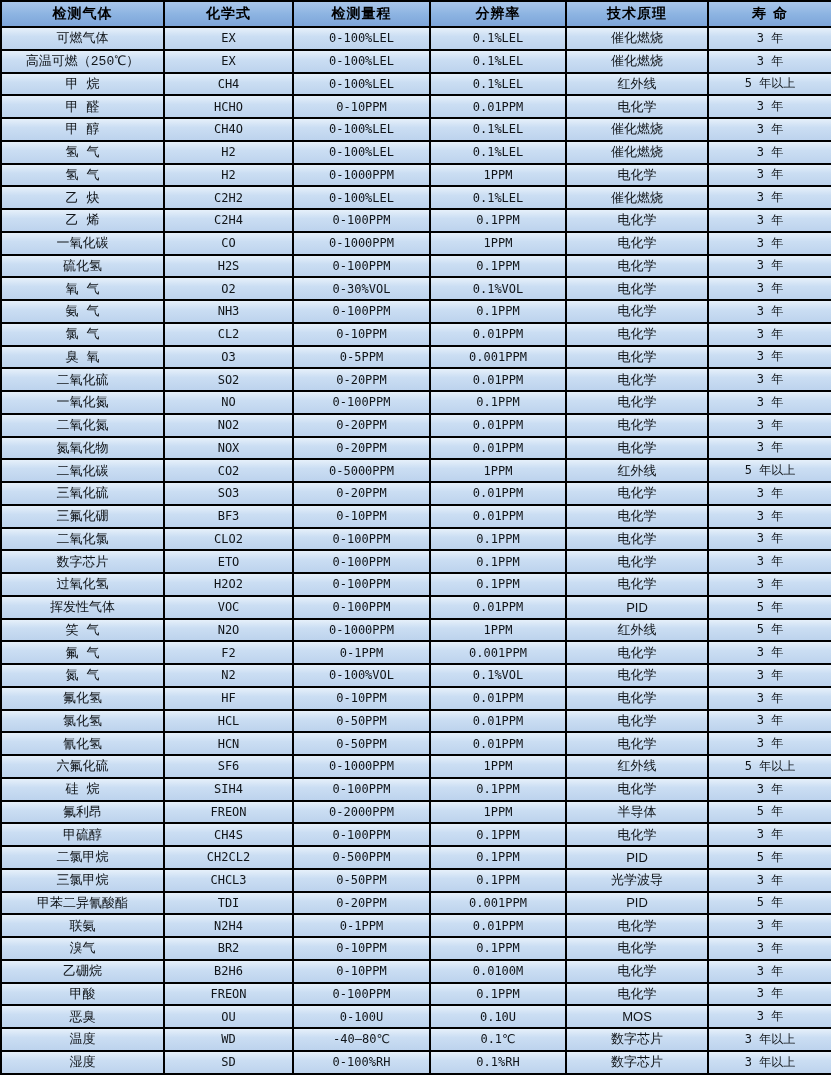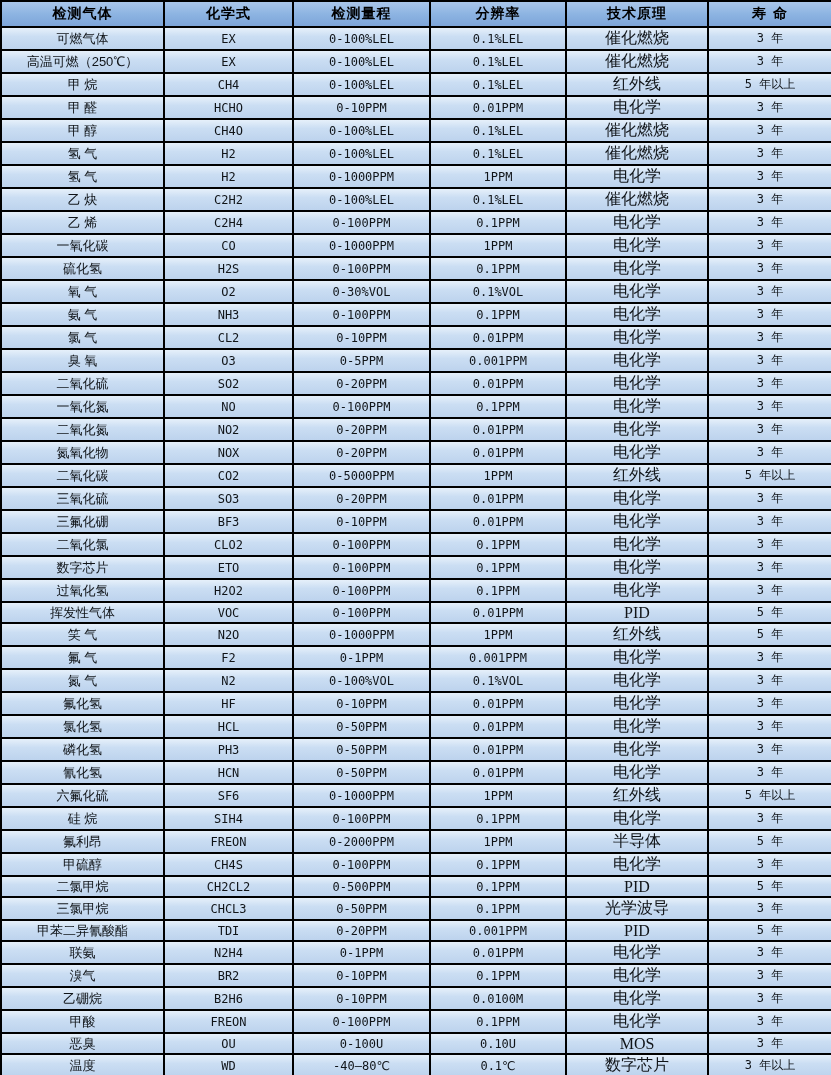--- a/index.html
+++ b/index.html
@@ -39,25 +39,25 @@
     margin-left: 16px;
   }
   table.spec-table td {
     height: 19px;
     font-size: 12px;
     color: #101418;
     background: linear-gradient(180deg, #e6f0fa 0%, #cbdef3 40%, #bdd3ed 100%);
   }
   table.spec-table td.col-gas {
     font-size: 13px;
+    font-family: Liberation Mono, monospace;
+  }
+  table.spec-table td.col-principle {
+    font-size: 13px;
     font-family: Liberation Sans, sans-serif;
-  }
-  table.spec-table td.col-principle {
-    font-size: 16px;
-    font-family: Liberation Serif, serif;
   }
   table.spec-table td.col-lifespan {
     font-size: 12px;
   }
 </style>
 </head>
 <body>
 
 <div class="page">
   <table class="spec-table">
@@ -322,28 +322,20 @@
         </tr>
         <tr>
           <td class="col-gas">氯化氢</td>
           <td class="col-formula">HCL</td>
           <td class="col-range">0-50PPM</td>
           <td class="col-resolution">0.01PPM</td>
           <td class="col-principle">电化学</td>
           <td class="col-lifespan">3 年</td>
         </tr>
         <tr>
-          <td class="col-gas">磷化氢</td>
-          <td class="col-formula">PH3</td>
-          <td class="col-range">0-50PPM</td>
-          <td class="col-resolution">0.01PPM</td>
-          <td class="col-principle">电化学</td>
-          <td class="col-lifespan">3 年</td>
-        </tr>
-        <tr>
           <td class="col-gas">氰化氢</td>
           <td class="col-formula">HCN</td>
           <td class="col-range">0-50PPM</td>
           <td class="col-resolution">0.01PPM</td>
           <td class="col-principle">电化学</td>
           <td class="col-lifespan">3 年</td>
         </tr>
         <tr>
           <td class="col-gas">六氟化硫</td>
           <td class="col-formula">SF6</td>

